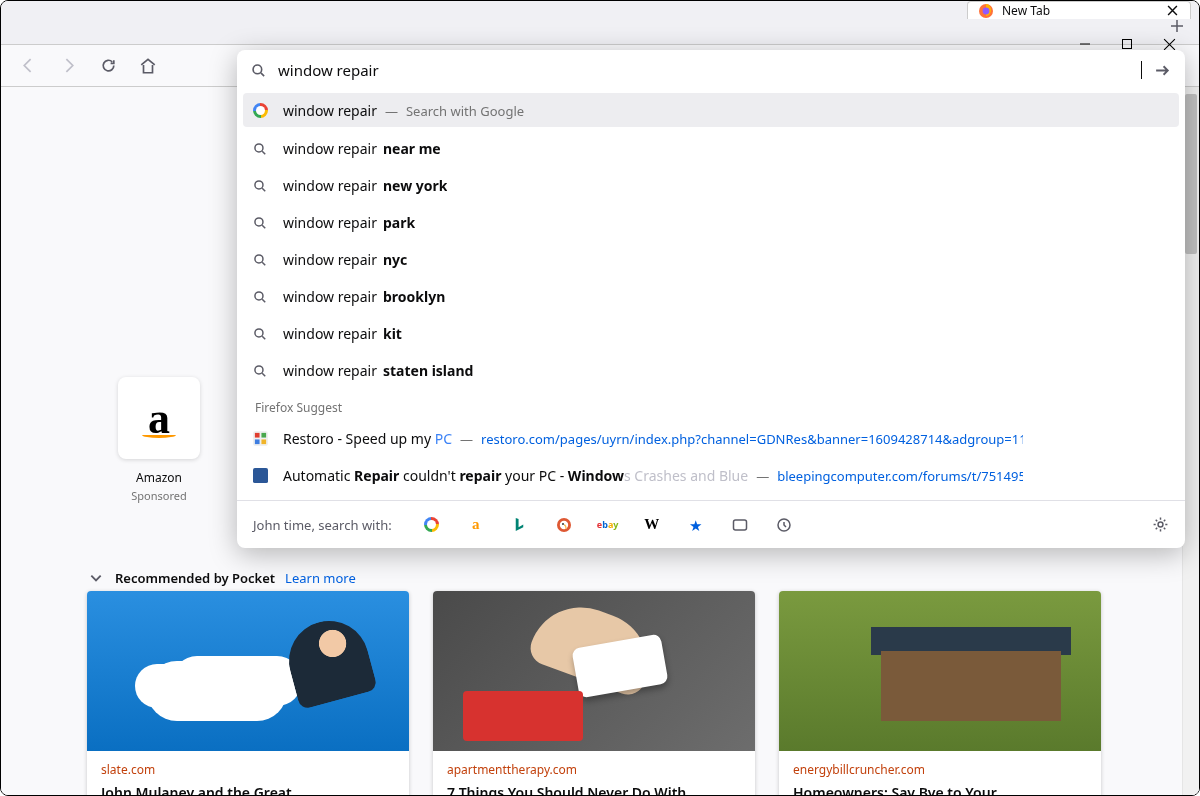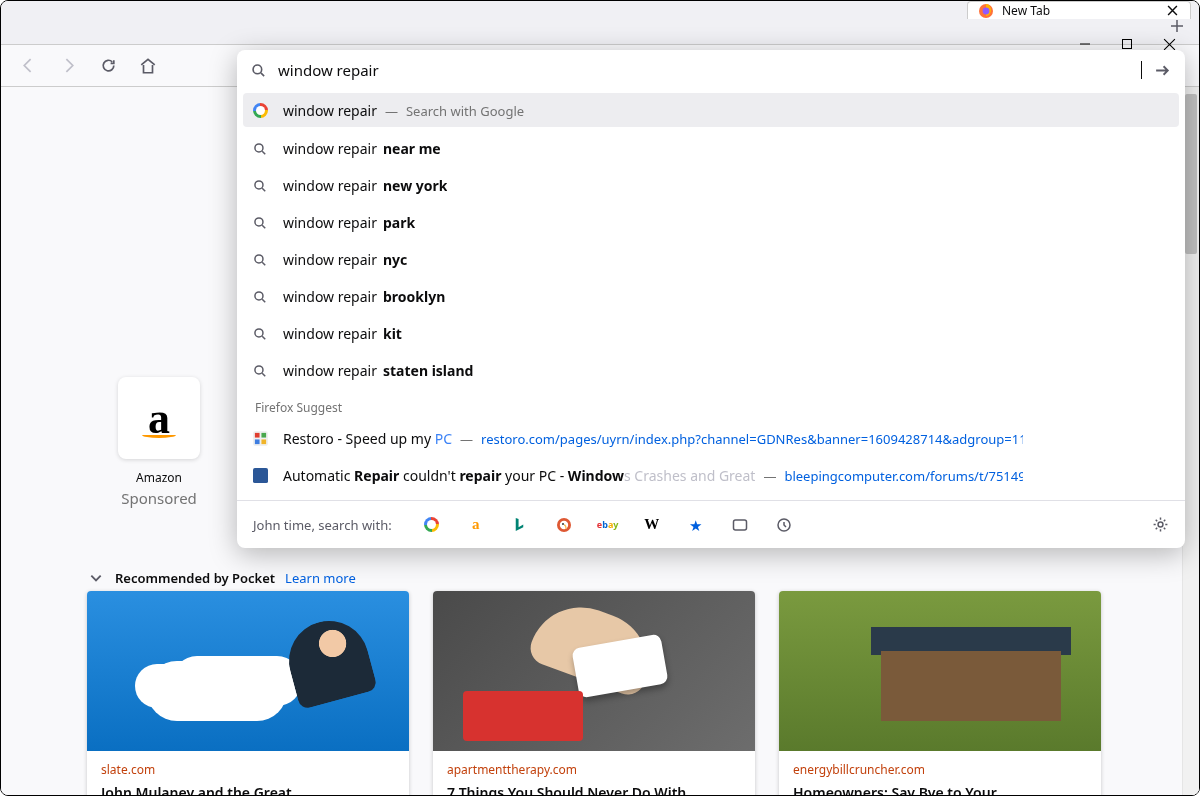--- a/index.html
+++ b/index.html
@@ -109,21 +109,21 @@
   }
   .tile {
     width:82px;height:82px;background:#fff;border-radius:8px;
     box-shadow:0 1px 4px rgba(0,0,0,.15);
     display:flex;align-items:center;justify-content:center;
     font-size:44px;font-weight:bold;font-family:Georgia,serif;
     color:#000;
   }
   .tile .smile { border-bottom:3px solid #ff9900; width:34px; border-radius:0 0 50% 50%; height:6px; position:absolute; margin-top:34px; }
   .shortcut .lbl { margin-top:10px; font-size:12px; color:#0c0c0d; }
-  .shortcut .sub { font-size:15px; color:#737373; margin-top:2px; }
+  .shortcut .sub { font-size:11px; color:#737373; margin-top:2px; }
 
   .pocket-row {
     position:absolute; left:86px; top:482px; display:flex; align-items:center; gap:10px;
     font-size:13px; color:#0c0c0d;
   }
   .pocket-row .chev { width:18px;height:18px;display:flex;align-items:center;justify-content:center; color:#5b5b66; }
   .pocket-row .learn { color:#0060df; }
 
   .cards {
     position:absolute; left:86px; top:504px; display:flex; gap:24px;
@@ -481,21 +481,21 @@
     </div>
 
     <div class="sugg" style="margin-bottom:6px">
       <span class="icon">
           <svg width="15" height="15" viewBox="0 0 16 16">
             <rect width="16" height="16" rx="2" fill="#2b5797"></rect>
           </svg>
         </span>
       <span class="txt" style="max-width:740px">
         <span class="base">
-          <span>Automatic </span><span class="bold">Repair</span><span> couldn't </span><span class="bold">repair</span><span> your PC - </span><span class="bold">Window</span><span style="color:#bfbfc9">s Crashes and Great</span>
+          <span>Automatic </span><span class="bold">Repair</span><span> couldn't </span><span class="bold">repair</span><span> your PC - </span><span class="bold">Window</span><span style="color:#bfbfc9">s Crashes and Blue</span>
         </span>
         <span class="dash">—</span>
         <span class="url">bleepingcomputer.com/forums/t/751495/automatic</span>
       </span>
     </div>
   </div>
 
   <div class="engines-row">
     <span class="lbl">John time, search with:</span>
     <span class="eng">

